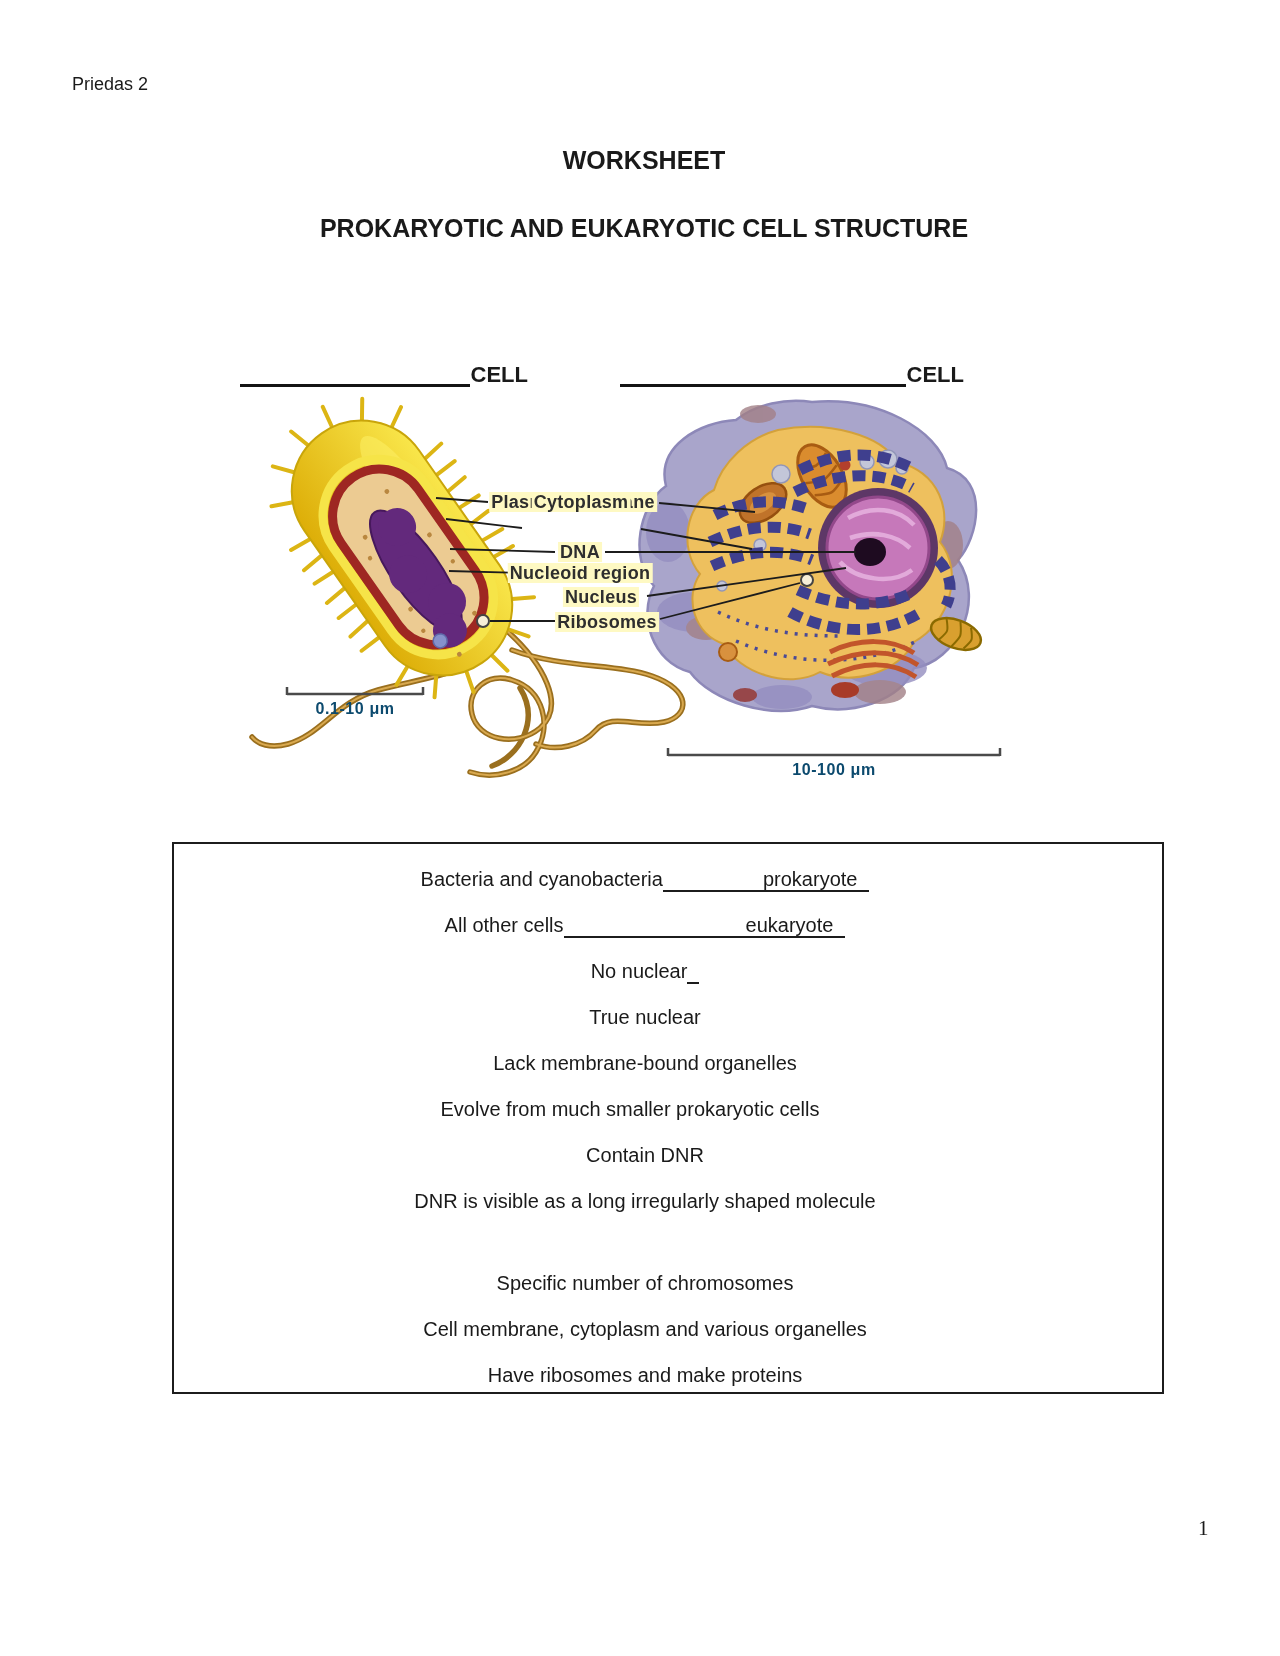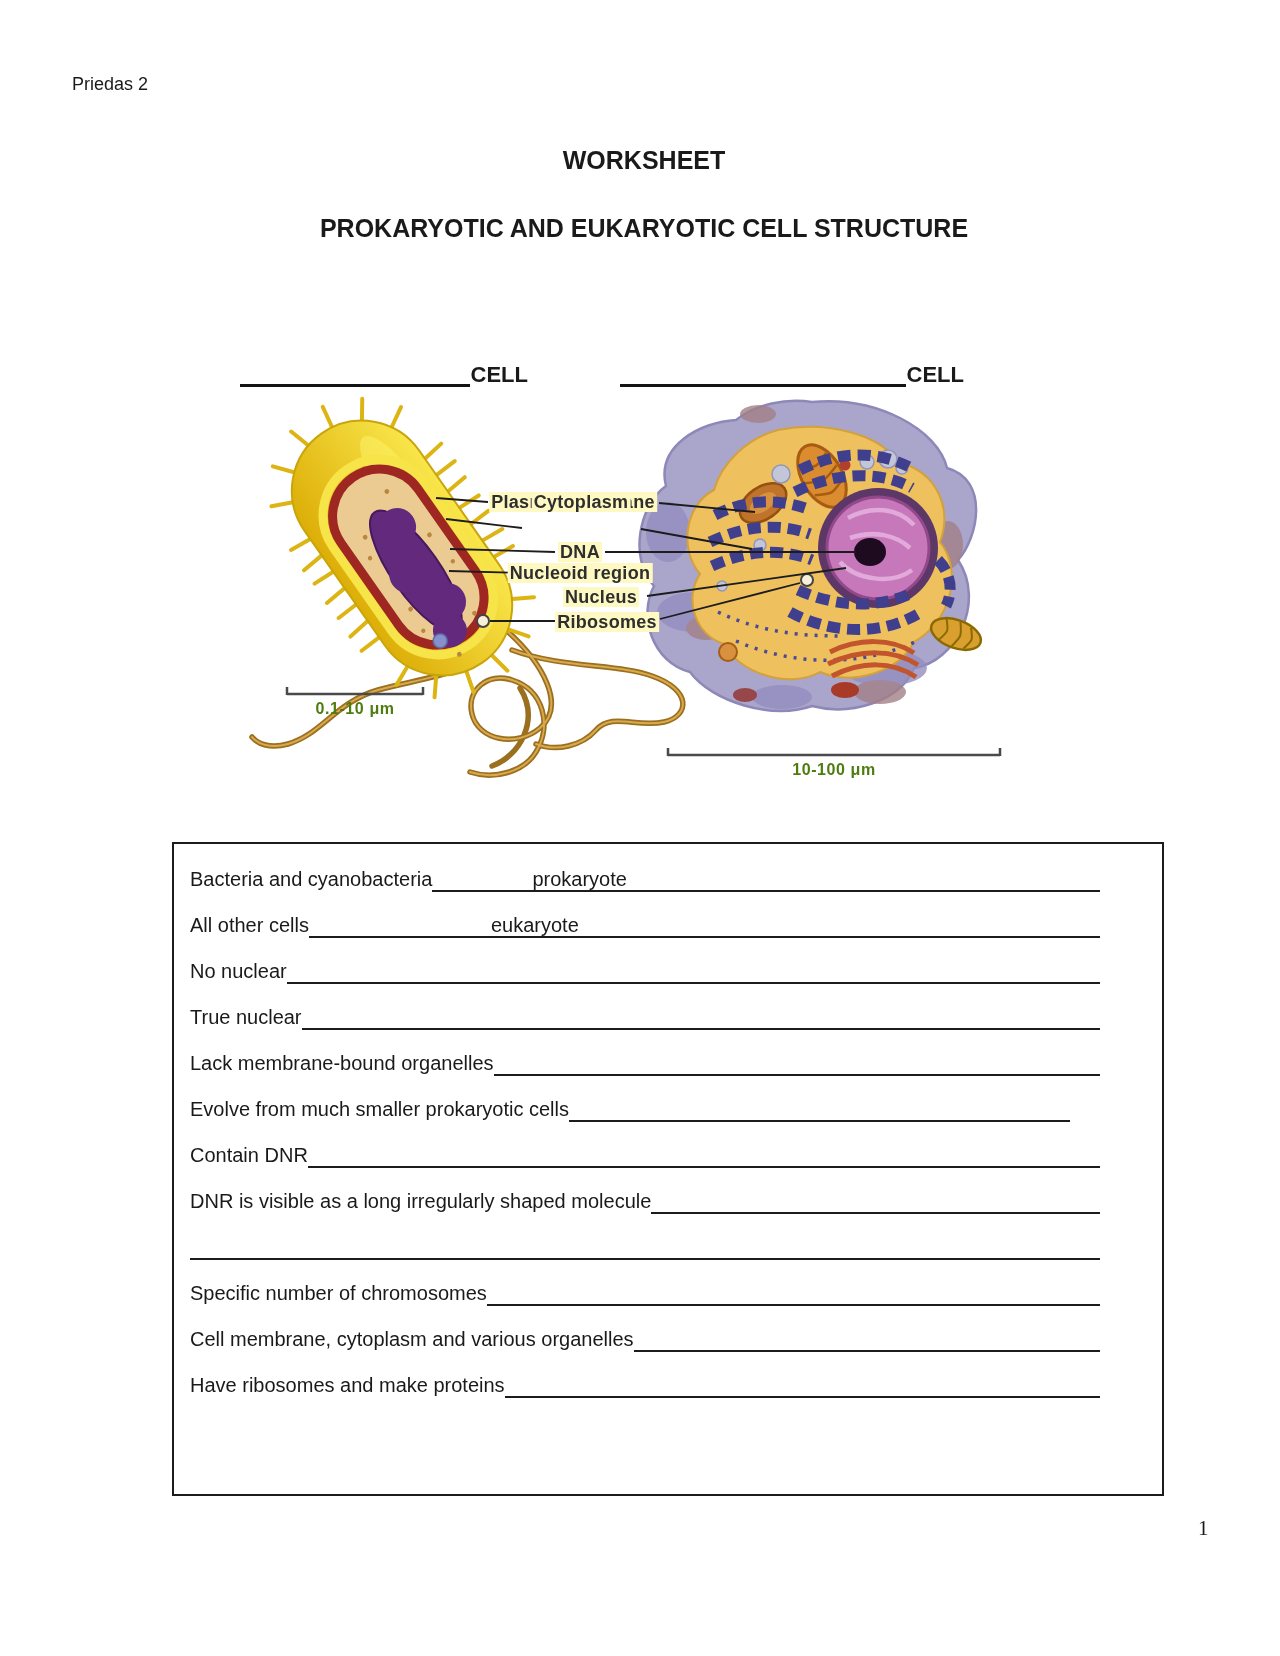--- a/index.html
+++ b/index.html
@@ -11,24 +11,24 @@
   .task{left:72px;top:281px;width:1130px;font-weight:bold;font-size:20px;line-height:31px;}
   
   .caption{display:flex;height:33px;}
   .cap-blank{flex:1;height:26px;border-bottom:3.5px solid #141414;}
   .cap-text{font-weight:bold;font-size:22px;line-height:33px;padding-left:1px;}
   
   .dlabel{position:absolute;transform:translateX(-50%);white-space:nowrap;
           font-weight:bold;font-size:18px;color:#2e2e2e;letter-spacing:.3px;
           background:#fef9c3;padding:0 2px;line-height:20px;}
   .scale-text{position:absolute;transform:translateX(-50%);white-space:nowrap;
-          font-weight:bold;font-size:16px;color:#4d7c0f;letter-spacing:.6px;}
+          font-weight:bold;font-size:16px;color:#0c4a6e;letter-spacing:.6px;}
   
-  .tbox{left:172px;top:842px;width:992px;height:654px;border:2.5px solid #1c1c1c;
-        box-sizing:border-box;padding:12px 62px 0 16px;display:flex;flex-direction:column;}
+  .tbox{left:172px;top:842px;width:992px;height:552px;border:2.5px solid #1c1c1c;
+        box-sizing:border-box;padding:12px 62px 0 16px;display:flex;flex-direction:column;align-items:center;}
   .t-row{height:46px;display:flex;font-size:20px;}
   .lbl{line-height:46px;white-space:nowrap;}
   .u{height:34px;border-bottom:2.2px solid #1c1c1c;box-sizing:content-box;}
   .fill{flex:1;}
   .b98{width:98px;}
   .b180{width:180px;}
   .ans{line-height:46px;padding:0 12px 0 2px;white-space:nowrap;}
   .short{margin-right:30px;}
   .pagenum{font-family:"Liberation Serif",serif;font-size:21px;}
   svg{display:block;}

